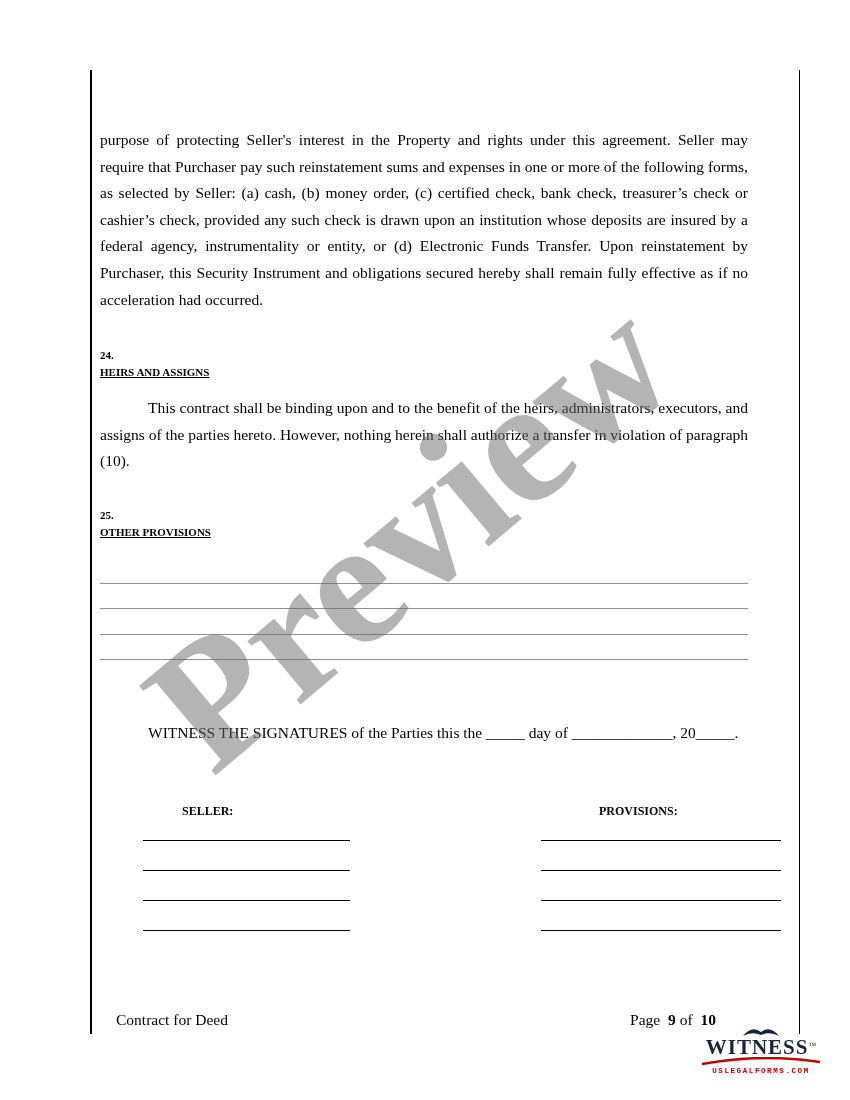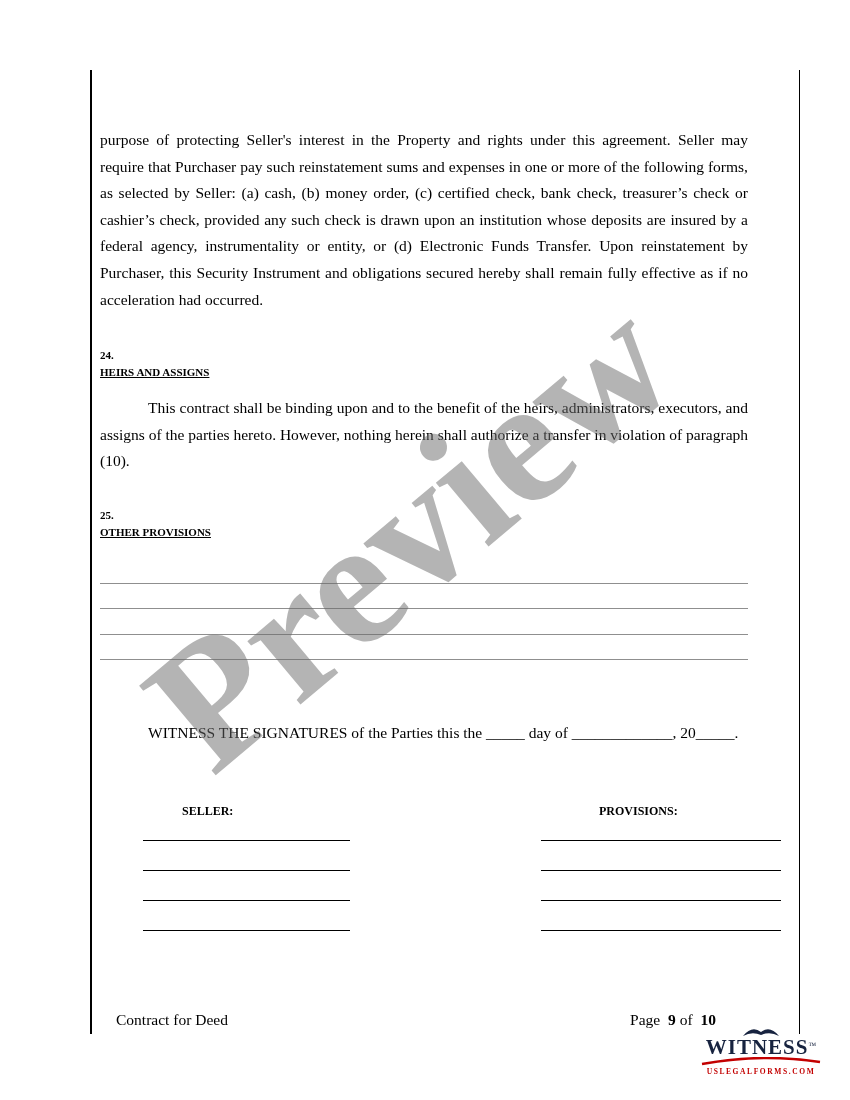--- a/index.html
+++ b/index.html
@@ -50,21 +50,21 @@
     transform:rotate(-40deg);
     pointer-events:none;z-index:5;white-space:nowrap;
   }
 
   .logo{position:absolute;left:696px;top:1024px;width:130px;text-align:center;z-index:6;}
   .logo .eagle{display:block;margin:0 auto -2px auto;}
   .logo .wordmark{font-family:"Liberation Serif",serif;font-weight:bold;font-size:21px;
                   color:#17233f;letter-spacing:1px;line-height:22px;}
   .logo .tm{font-size:8px;vertical-align:super;color:#17233f;}
   .logo .swoosh{display:block;margin:-1px auto 0 auto;}
-  .logo .caption{font-family:Liberation Serif, serif;font-size:7.5px;letter-spacing:1.6px;
+  .logo .caption{font-family:Liberation Mono, monospace;font-size:7.5px;letter-spacing:1.6px;
                  color:#c30000;font-weight:bold;margin-top:1px;}
 </style>
 </head>
 <body>
 
 <div class="page">
 
   <div class="rule left"></div>
   <div class="rule right"></div>
 

